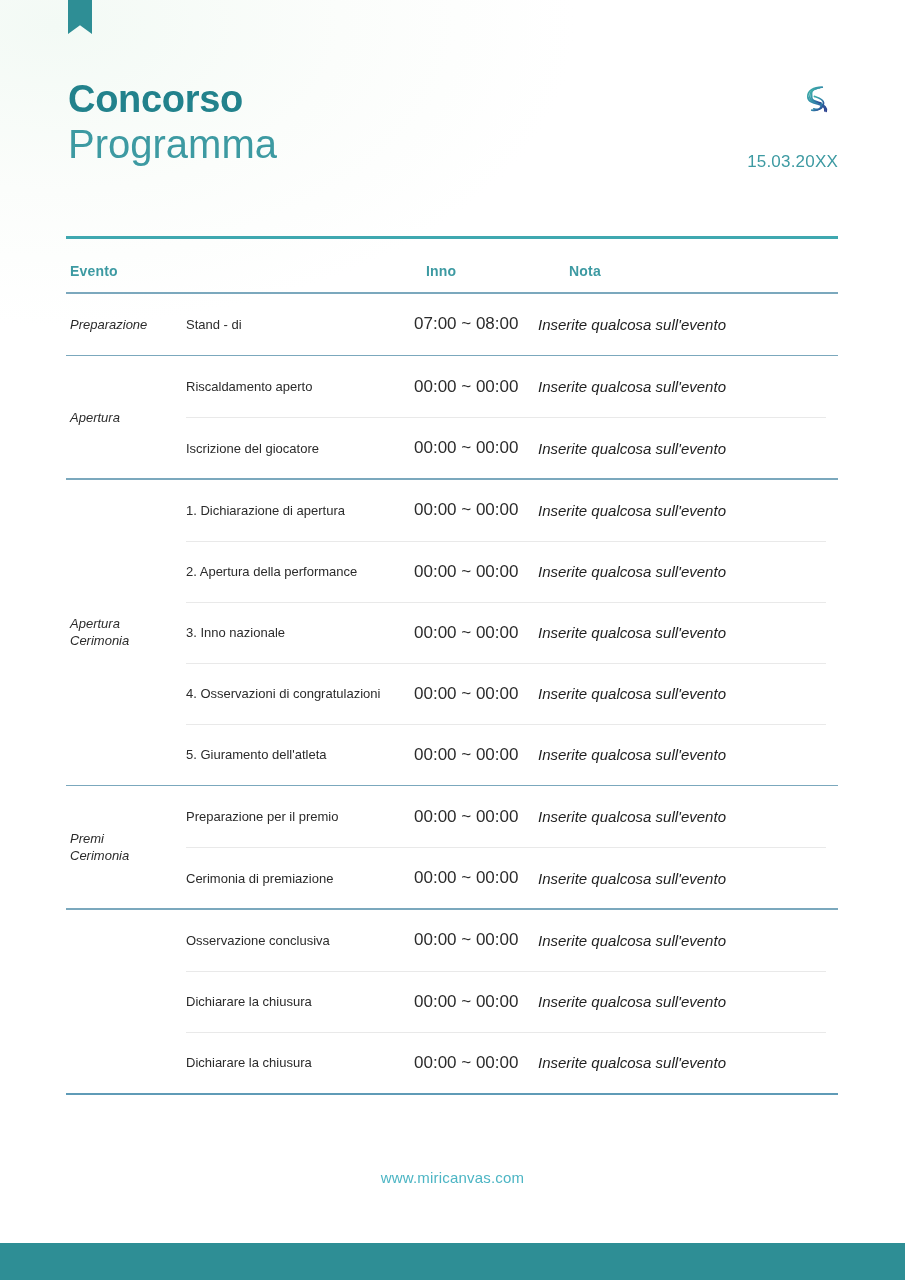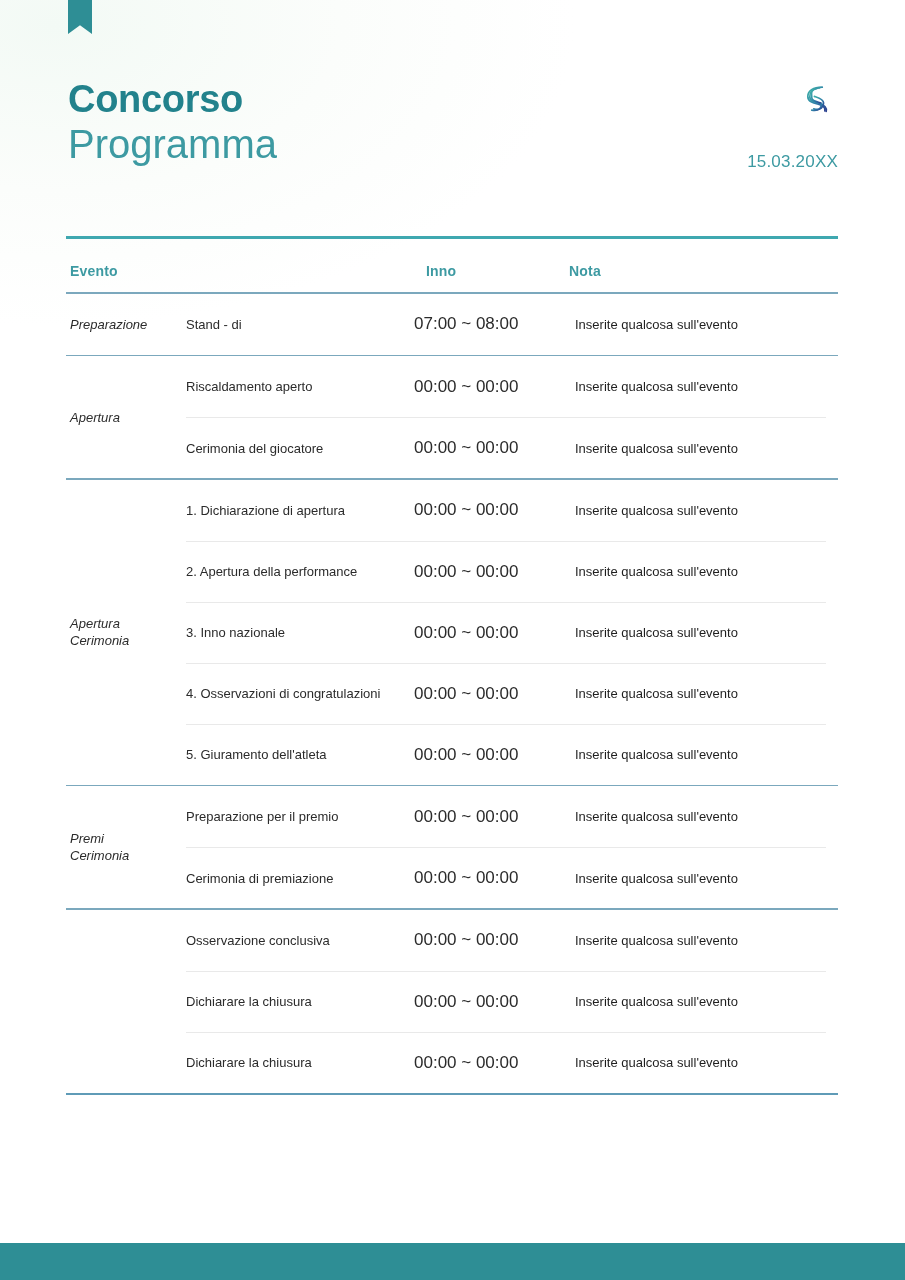--- a/index.html
+++ b/index.html
@@ -165,24 +165,25 @@
   }
   .cell-time {
     position: absolute;
     left: 228px;
     font-size: 17px;
     color: #2b2b2b;
     white-space: nowrap;
   }
   .cell-note {
     position: absolute;
-    left: 389px;
-    font-size: 13px;
+    left: 352px;
+    font-size: 15px;
     color: #1f1f1f;
     white-space: nowrap;
+    font-style: italic;
   }
 
   
   .footer-url {
     position: absolute;
     left: 0;
     right: 0;
     top: 1169px;
     text-align: center;
     font-size: 15px;
@@ -262,21 +263,21 @@
 
     <div class="section">
       <div class="section-label">Apertura</div>
       <div class="rows">
         <div class="row">
           <div class="cell-name">Riscaldamento aperto</div>
           <div class="cell-time">00:00 ~ 00:00</div>
           <div class="cell-note">Inserite qualcosa sull'evento</div>
         </div>
         <div class="row">
-          <div class="cell-name">Cerimonia del giocatore</div>
+          <div class="cell-name">Iscrizione del giocatore</div>
           <div class="cell-time">00:00 ~ 00:00</div>
           <div class="cell-note">Inserite qualcosa sull'evento</div>
         </div>
       </div>
     </div>
 
     <div class="rule-section"></div>
 
     <div class="section">
       <div class="section-label">Apertura
@@ -347,15 +348,16 @@
           <div class="cell-name">Dichiarare la chiusura</div>
           <div class="cell-time">00:00 ~ 00:00</div>
           <div class="cell-note">Inserite qualcosa sull'evento</div>
         </div>
       </div>
     </div>
 
     <div class="rule-bottom"></div>
   </div>
 
+  <div class="footer-url">www.miricanvas.com</div>
   <div class="footer-bar"></div>
 
 </div>
 
 </body></html>

